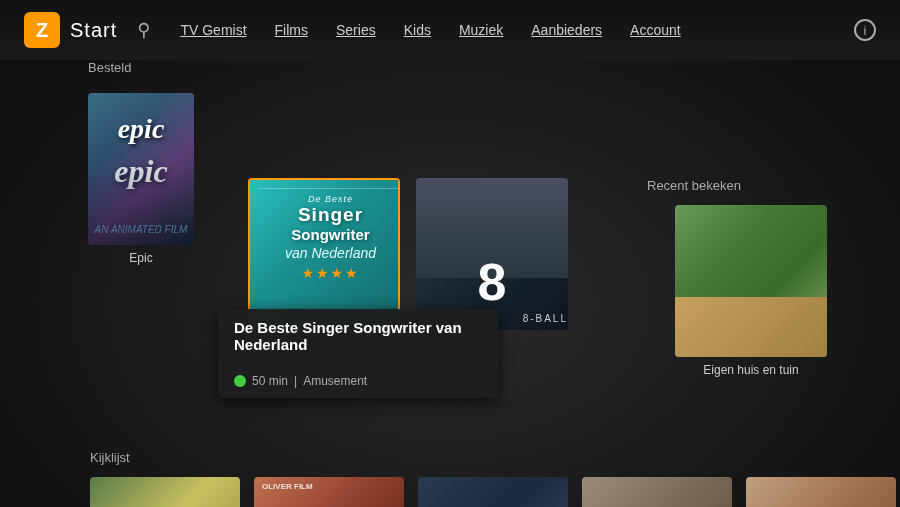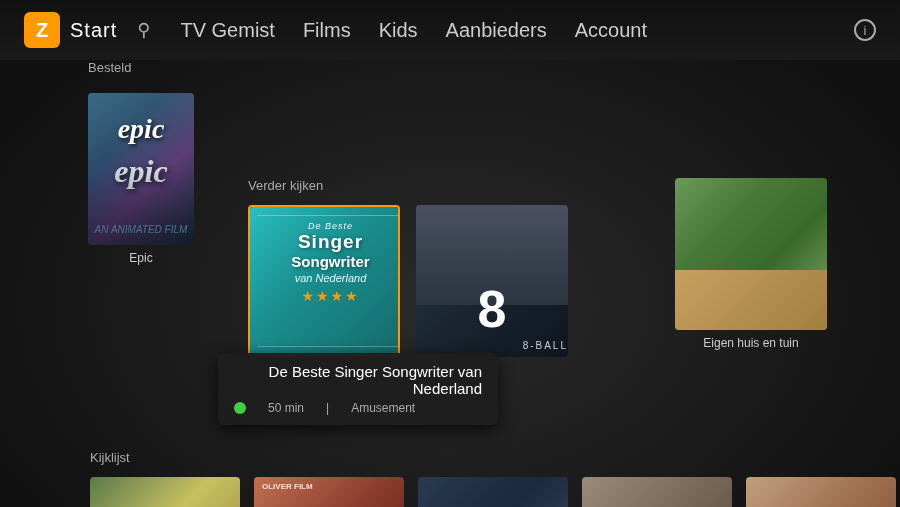--- a/index.html
+++ b/index.html
@@ -59,25 +59,26 @@
 
     .nav-search {
       color: #aaa;
       margin-right: 16px;
       font-size: 18px;
       cursor: pointer;
     }
 
     .nav-item {
       color: #ccc;
-      font-size: 20px;
+      font-size: 14px;
       padding: 6px 14px;
       cursor: pointer;
       border-radius: 4px;
       white-space: nowrap;
+      text-decoration: underline;
     }
 
     .nav-info {
       margin-left: auto;
       width: 22px;
       height: 22px;
       border: 2px solid #aaa;
       border-radius: 50%;
       display: flex;
       align-items: center;
@@ -168,30 +169,29 @@
       background: rgba(30,30,30,0.97);
       border-radius: 6px;
       padding: 10px 16px;
       min-width: 280px;
       z-index: 10;
       box-shadow: 0 4px 16px rgba(0,0,0,0.7);
     }
 
     .tooltip-title {
       font-size: 15px;
-      font-weight: 400;
+      font-weight: 700;
       color: #fff;
-      margin-bottom: 4px;
-      text-align: right;
+      margin-bottom: 21px;
     }
 
     .tooltip-meta {
       display: flex;
       align-items: center;
-      gap: 22px;
+      gap: 6px;
       font-size: 12px;
       color: #aaa;
     }
 
     .tooltip-dot {
       width: 12px;
       height: 12px;
       background: #4c4;
       border-radius: 50%;
       display: inline-block;
@@ -375,21 +375,23 @@
 
 <div class="header">
   <div class="logo-container">
     <div class="logo-icon">Z</div>
     <span class="logo-title">Start</span>
   </div>
   <nav class="nav">
     <span class="nav-search">⚲</span>
     <span class="nav-item">TV Gemist</span>
     <span class="nav-item">Films</span>
+    <span class="nav-item">Series</span>
     <span class="nav-item">Kids</span>
+    <span class="nav-item">Muziek</span>
     <span class="nav-item">Aanbieders</span>
     <span class="nav-item">Account</span>
     <div class="nav-info">i</div>
   </nav>
 </div>
 
 <div class="main" style="position:relative; height: 447px;">
 
   <div style="position:absolute; top:0; left:88px;">
     <div class="section-title" style="padding-left:0; margin-bottom:12px;">Besteld</div>
@@ -400,31 +402,30 @@
           <div style="font-size:10px;color:#88ccff;font-style:italic;">AN ANIMATED FILM</div>
         </div>
         <div style="position:absolute;top:60px;left:0;right:0;text-align:center;font-size:32px;font-weight:900;color:#fff;font-style:italic;text-shadow:2px 2px 6px rgba(0,0,0,0.9);font-family:Georgia,serif;">epic</div>
         <div style="position:absolute;top:0;left:0;right:0;bottom:0;background:linear-gradient(180deg, rgba(60,100,120,0.4) 0%, rgba(30,60,90,0.2) 50%, rgba(10,20,30,0.6) 100%);"></div>
       </div>
       <div class="card-label">Epic</div>
     </div>
   </div>
 
   <div class="verder-section">
-    <div class="verder-title">Verder kijken</div>
     <div class="verder-cards">
 
       <div class="card verder-card selected" style="position:relative;">
         <div class="card-img-area" style="border:2px solid #f90;border-radius:4px;">
           <div class="bg-singer" style="width:161px;height:148px;">
             <div style="position:absolute;top:14px;left:0;right:0;display:flex;flex-direction:column;align-items:center;">
               <div style="font-size:9px;color:#e0f8f8;font-style:italic;letter-spacing:1px;">De Beste</div>
               <div style="font-size:19px;font-weight:900;color:#fff;text-shadow:1px 1px 4px rgba(0,0,0,0.5);letter-spacing:1px;">Singer</div>
               <div style="font-size:15px;font-weight:900;color:#fff;text-shadow:1px 1px 4px rgba(0,0,0,0.5);">Songwriter</div>
-              <div style="font-size:11px;color:#e0f8f8;font-style:italic;margin-top:2px;">van Nederland</div>
+              <div style="font-size:14px;color:#e0f8f8;font-style:italic;margin-top:2px;">van Nederland</div>
               <div class="stars">★★★★</div>
             </div>
 
             <div style="position:absolute;top:8px;left:8px;right:8px;height:1px;background:rgba(255,255,255,0.3);"></div>
             <div style="position:absolute;bottom:8px;left:8px;right:8px;height:1px;background:rgba(255,255,255,0.3);"></div>
           </div>
         </div>
 
         <div class="tooltip">
           <div class="tooltip-title">De Beste Singer Songwriter van Nederland</div>
@@ -443,20 +444,21 @@
             <div class="bg-8ball-figure"></div>
             <div style="position:absolute;bottom:22px;left:50%;transform:translateX(-50%);font-size:52px;font-weight:900;color:#fff;line-height:1;">8</div>
             <div style="position:absolute;bottom:6px;left:0;right:0;text-align:right;font-size:10px;color:#ccc;letter-spacing:2px;margin-top:8px;">8-BALL</div>
           </div>
         </div>
       </div>
     </div>
   </div>
 
   <div class="recent-section">
+    <div class="recent-title">Recent bekeken</div>
     <div class="recent-cards">
 
       <div class="card recent-card">
         <div class="card-img-area">
           <div class="bg-eigenh" style="width:152px;height:152px;background:linear-gradient(135deg,#6a9a5a 0%,#4a7a3a 30%,#3a6a2a 60%,#8aaa6a 100%);">
 
             <div style="position:absolute;bottom:0;left:0;right:0;height:60px;background:linear-gradient(135deg,#c8a060 0%,#a08040 100%);"></div>
           </div>
         </div>
         <div class="card-label">Eigen huis en tuin</div>

